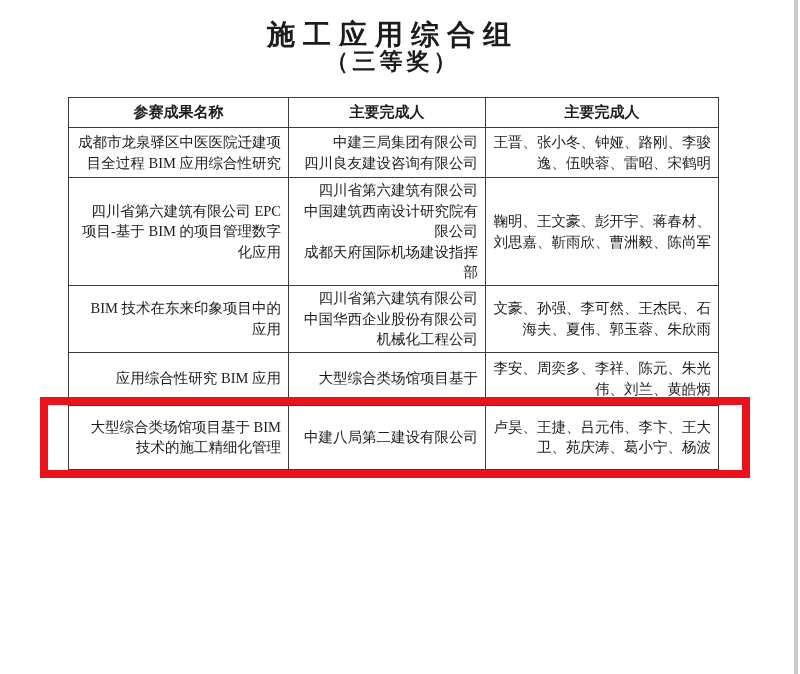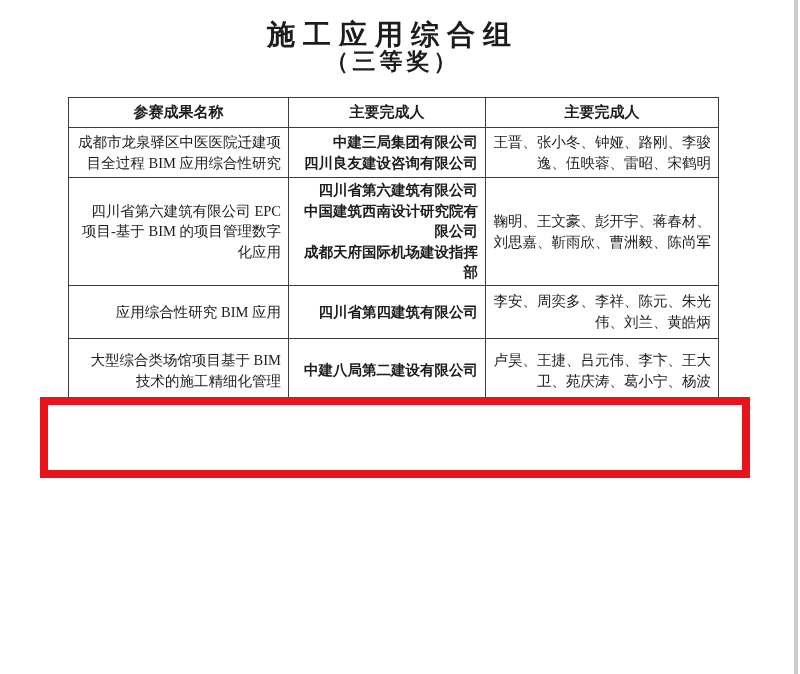--- a/index.html
+++ b/index.html
@@ -46,21 +46,21 @@
     line-height: 1.42;
     vertical-align: middle;
     padding: 2px 7px;
   }
   table.results th {
     font-weight: bold;
     height: 30px;
     font-size: 15px;
   }
   table.results td { text-align: right; }
-  td.units { white-space: pre-line; font-weight: bold; }
+  td.units { white-space: pre-line; }
   tr.r1 td { height: 50px; }
   tr.r2 td { height: 108px; }
   tr.r3 td { height: 60px; }
   tr.r4 td { height: 65px; }
   tr.r5 td { height: 53px; }
   tr.r6 td { height: 64px; }
   tr.r7 td { height: 50px; }
   tr.r8 td { height: 60px; }
 
   .highlight-box {
@@ -102,23 +102,30 @@
 四川良友建设咨询有限公司</td>
         <td class="people">王晋、张小冬、钟娅、路刚、李骏逸、伍映蓉、雷昭、宋鹤明</td>
       </tr>
       <tr class="r2">
         <td class="name">四川省第六建筑有限公司 EPC 项目-基于 BIM 的项目管理数字化应用</td>
         <td class="units">四川省第六建筑有限公司
 中国建筑西南设计研究院有限公司
 成都天府国际机场建设指挥部</td>
         <td class="people">鞠明、王文豪、彭开宇、蒋春材、刘思嘉、靳雨欣、曹洲毅、陈尚军</td>
       </tr>
+      <tr class="r4">
+        <td class="name">BIM 技术在东来印象项目中的应用</td>
+        <td class="units">四川省第六建筑有限公司
+中国华西企业股份有限公司
+机械化工程公司</td>
+        <td class="people">文豪、孙强、李可然、王杰民、石海夫、夏伟、郭玉蓉、朱欣雨</td>
+      </tr>
       <tr class="r5">
         <td class="name">应用综合性研究 BIM 应用</td>
-        <td class="units">四川省第四建筑有限公司</td>
+        <td class="units">大型综合类场馆项目基于</td>
         <td class="people">李安、周奕多、李祥、陈元、朱光伟、刘兰、黄皓炳</td>
       </tr>
       <tr class="r6">
         <td class="name">大型综合类场馆项目基于 BIM 技术的施工精细化管理</td>
         <td class="units">中建八局第二建设有限公司</td>
         <td class="people">卢昊、王捷、吕元伟、李卞、王大卫、苑庆涛、葛小宁、杨波</td>
       </tr>
     </tbody>
   </table>
 

